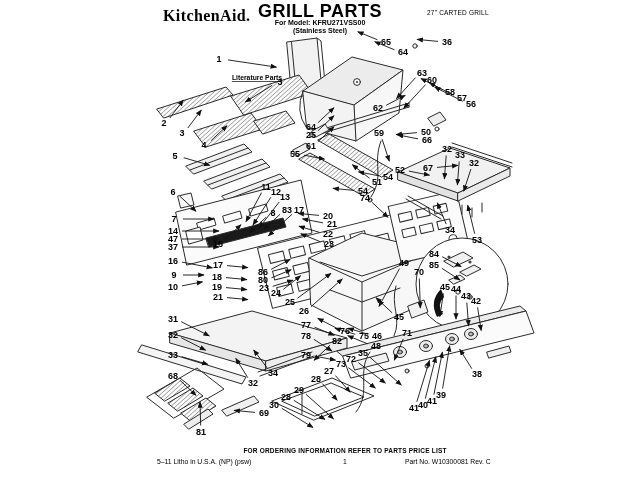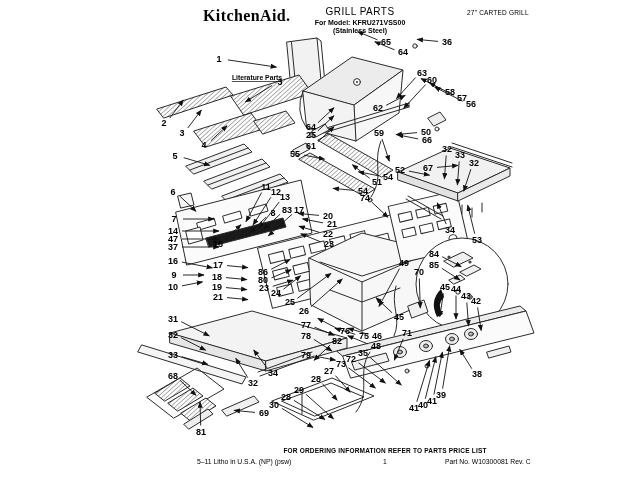--- a/index.html
+++ b/index.html
@@ -1,22 +1,22 @@
 <!DOCTYPE html>
 <html><head>
 <meta charset="utf-8">
 <style>
   html,body{margin:0;padding:0;background:#fff;}
   .page{position:relative;width:640px;height:480px;background:#ffffff;color:#000;
         font-family:"Liberation Sans",sans-serif;overflow:hidden;}
-  .abs{position:absolute;white-space:nowrap;margin-left:40px;}
+  .abs{position:absolute;white-space:nowrap;}
   .brand{left:163px;top:7px;font-family:"Liberation Serif",serif;font-weight:bold;
          font-size:16px;letter-spacing:.4px;}
   .title-block{left:220px;top:4px;width:200px;text-align:center;white-space:normal;}
-  .title{font-size:10px;font-weight:normal;letter-spacing:.5px;line-height:15px;}
+  .title{font-size:18px;font-weight:bold;letter-spacing:.5px;line-height:15px;}
   .model{font-size:7px;font-weight:bold;line-height:8px;}
   .finish{font-size:7px;font-weight:bold;line-height:8px;}
   .product-type{left:427px;top:9px;font-size:6.5px;letter-spacing:.2px;}
   .ordering{left:105px;top:447px;width:480px;text-align:center;font-size:6.5px;font-weight:bold;letter-spacing:.2px;}
   .litho{left:157px;top:458px;font-size:6.8px;}
   .pagenum{left:343px;top:458px;font-size:6.8px;}
   .partno{left:405px;top:458px;font-size:6.8px;}
   svg.diagram{position:absolute;left:0;top:0;width:640px;height:480px;}
 </style>
 </head>

